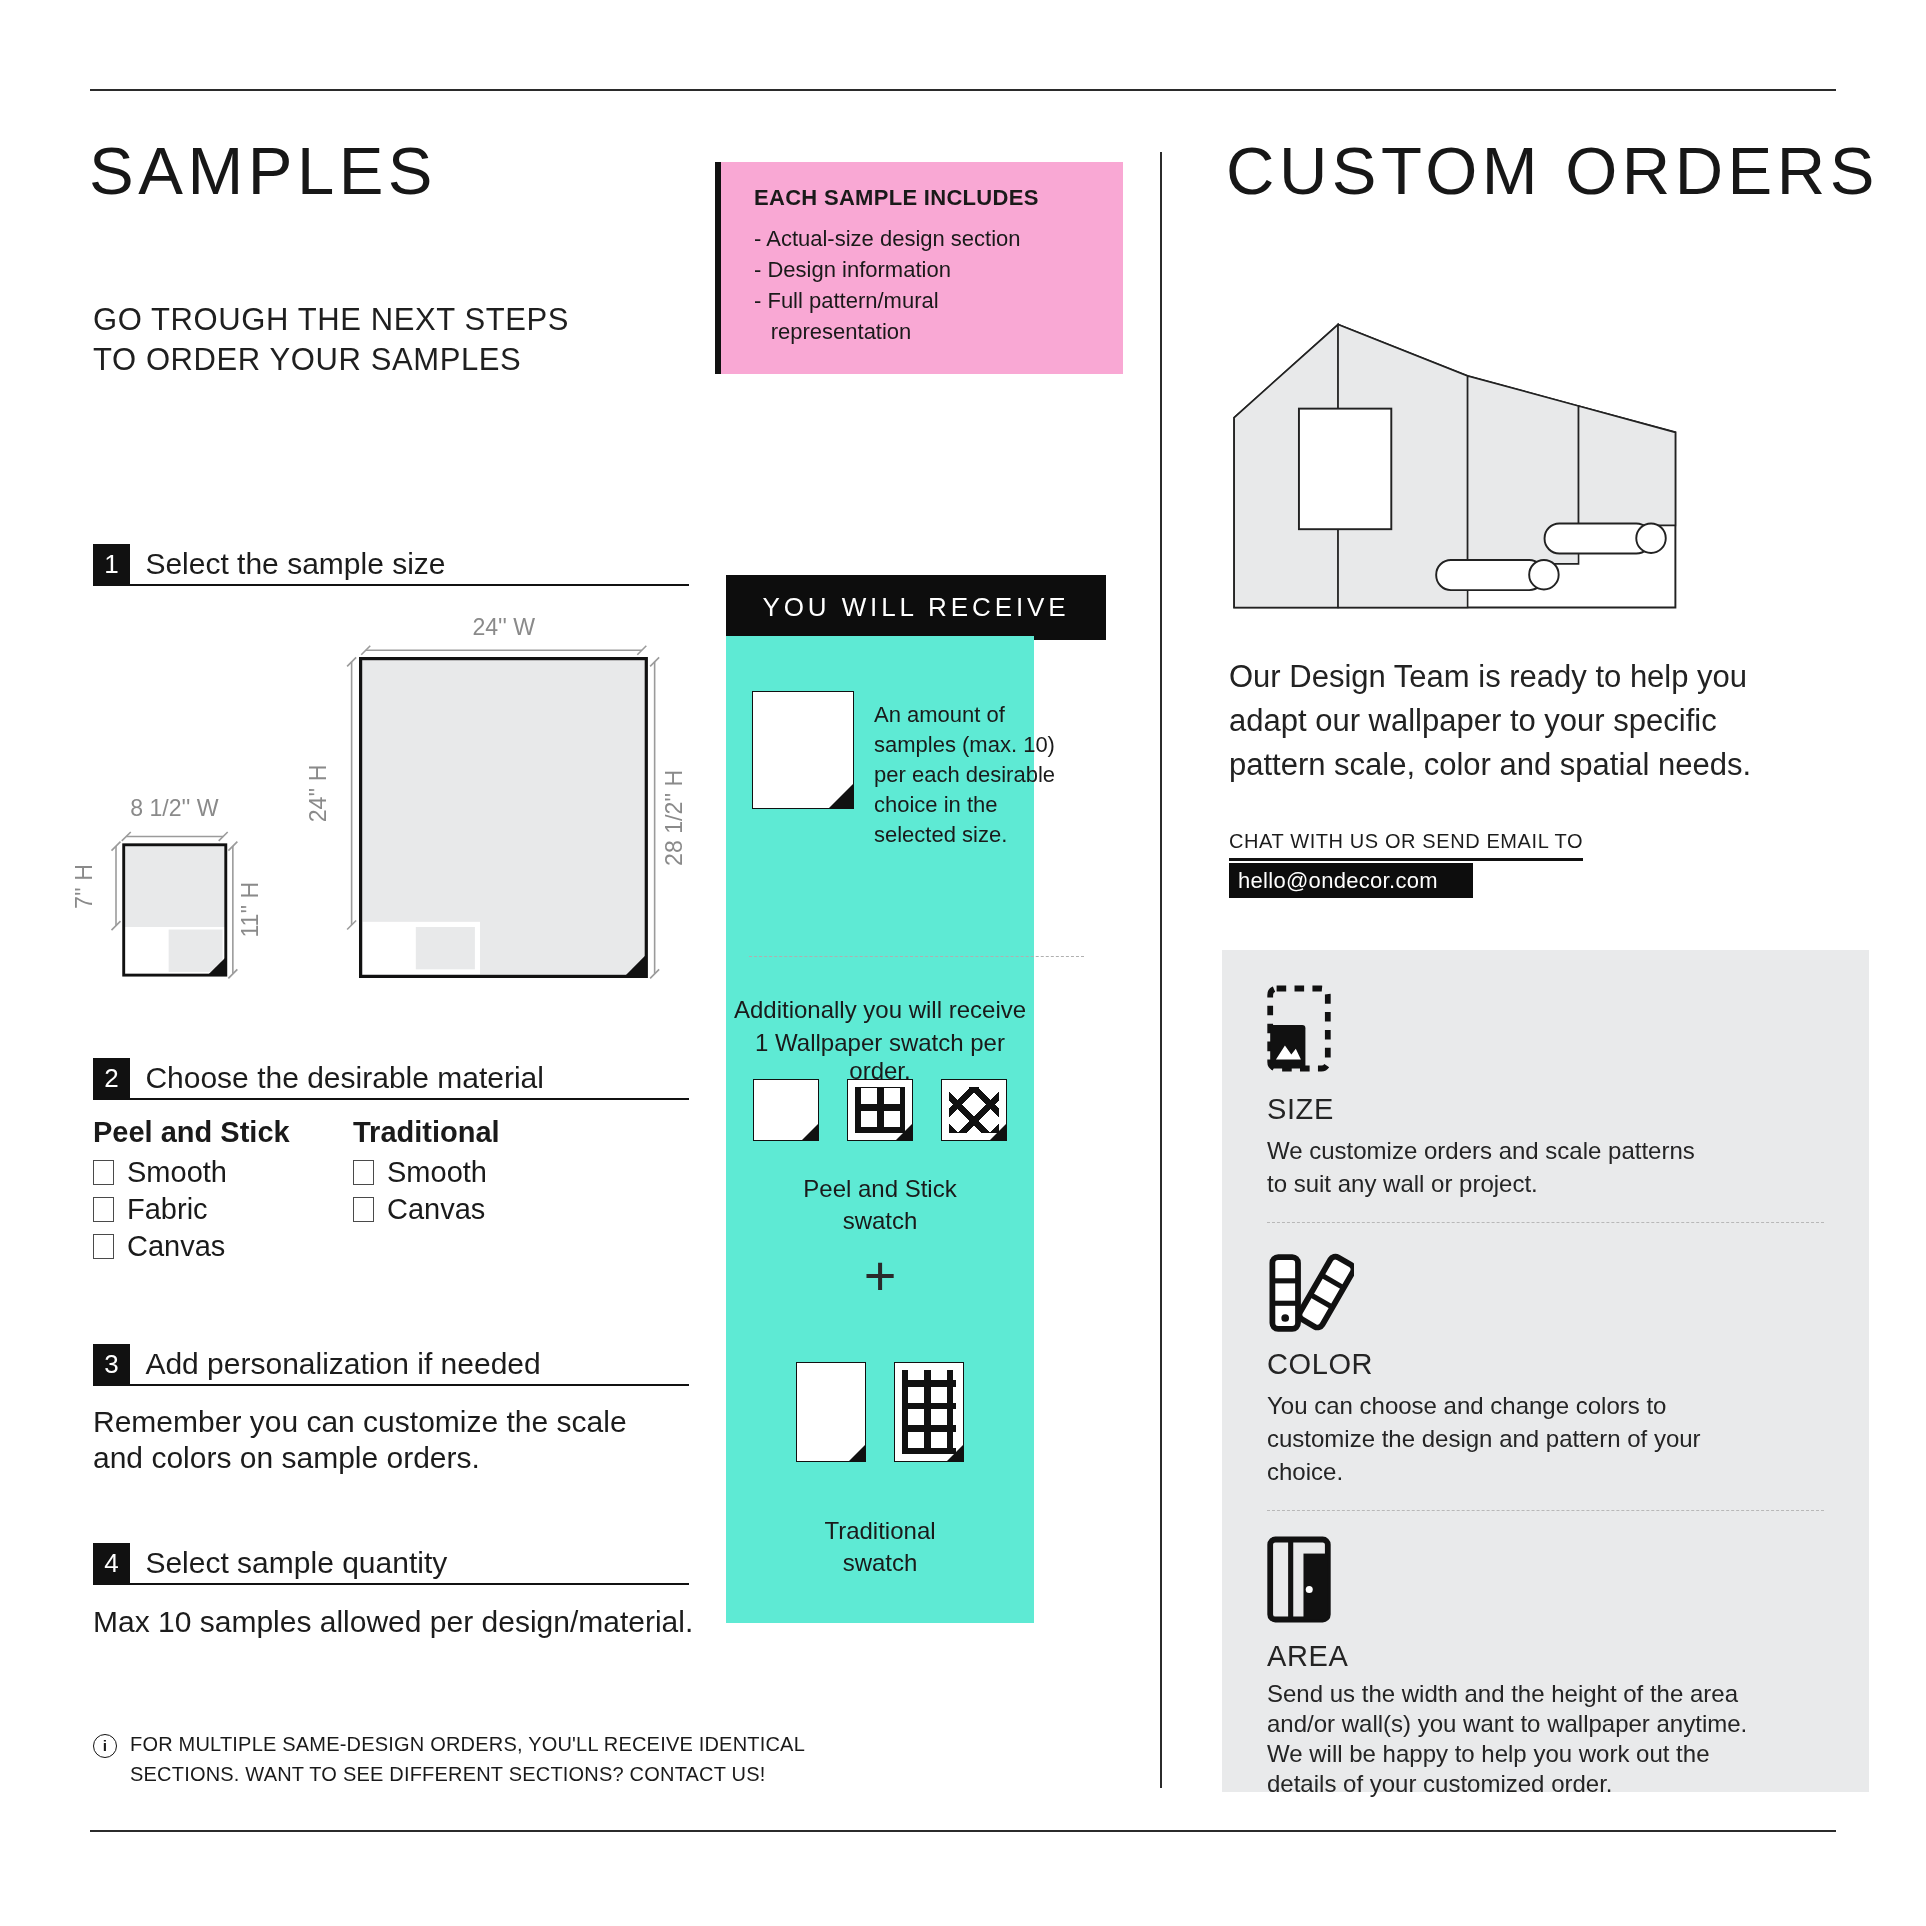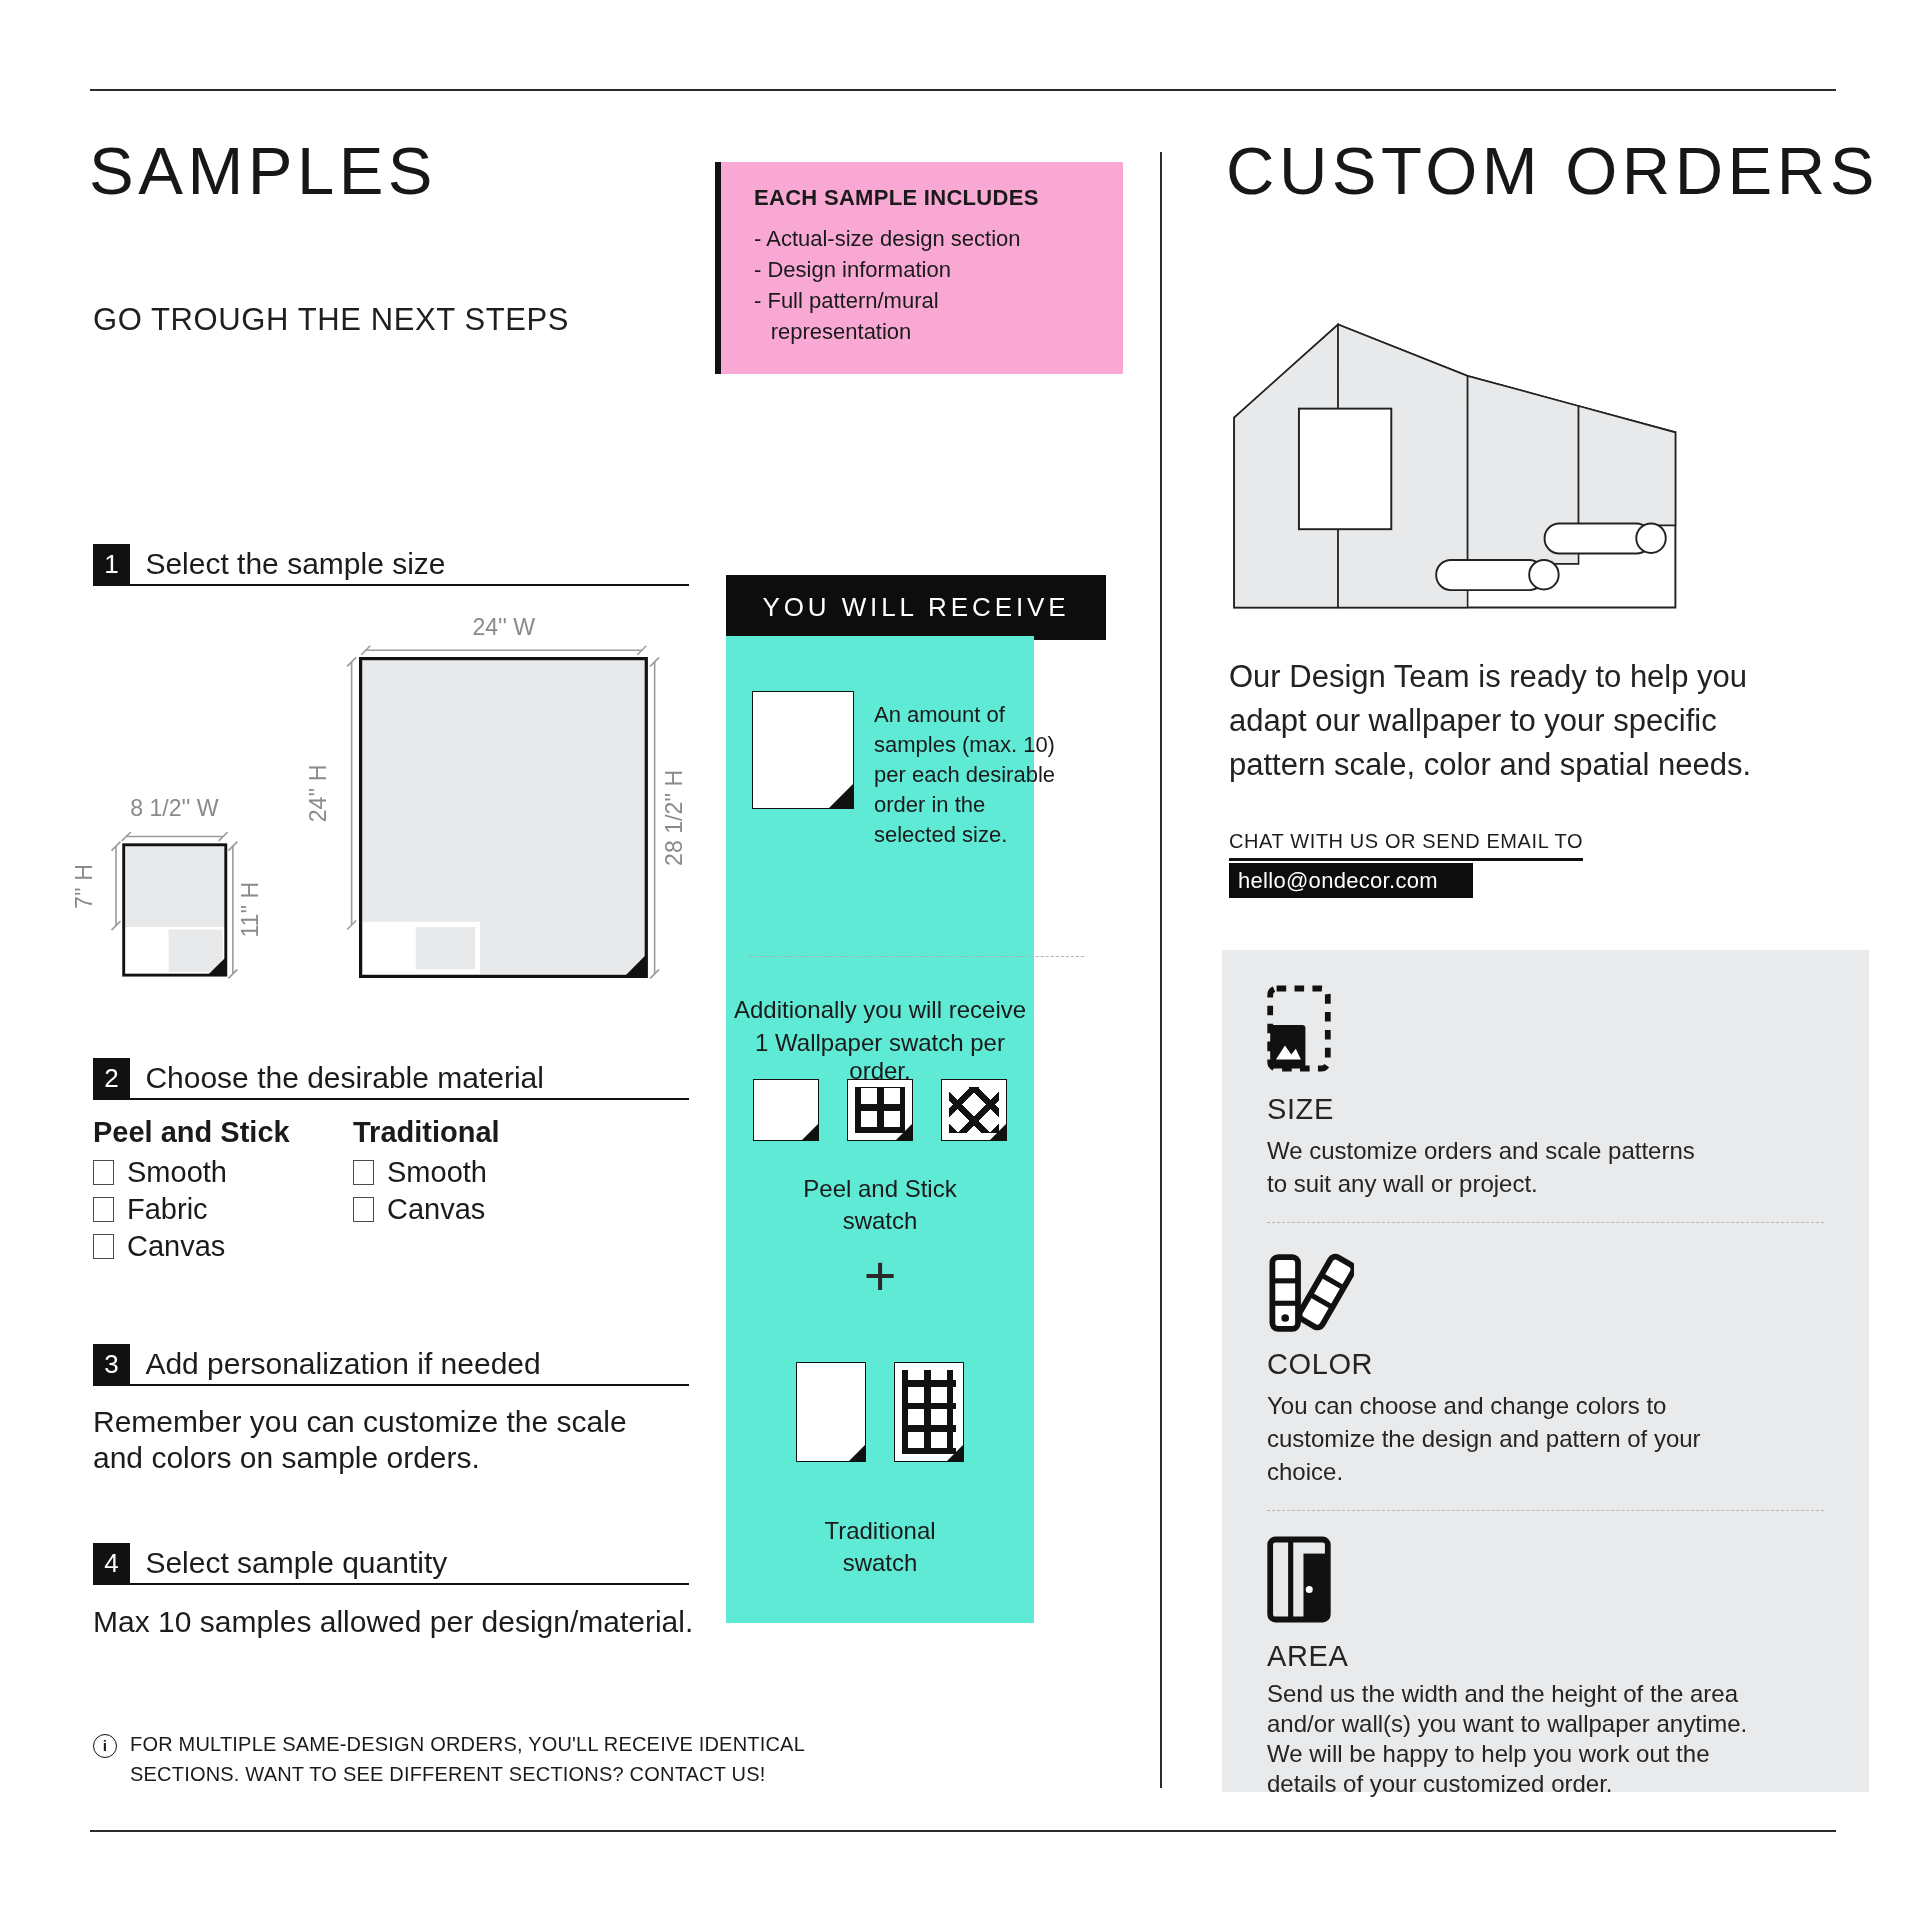--- a/index.html
+++ b/index.html
@@ -73,20 +73,21 @@
 </head>
 <body>
 
 <div class="rule" style="top:89px;"></div>
 <div class="rule" style="top:1830px;"></div>
 
 <div class="abs big-title" style="left:89px;top:132px;">SAMPLES</div>
 
 <div class="abs intro" style="left:93px;top:300px;">
   <div>GO TROUGH THE NEXT STEPS</div>
+  <div>TO ORDER YOUR SAMPLES</div>
 </div>
 
 <div class="abs includes">
   <div class="inc-title">EACH SAMPLE INCLUDES</div>
   <div class="inc-item">- Actual-size design section</div>
   <div class="inc-item">- Design information</div>
   <div class="inc-item">- Full pattern/mural</div>
   <div class="inc-item indent">representation</div>
 </div>
 
@@ -194,21 +195,21 @@
 <div class="abs mid-header">
   <span>YOU WILL RECEIVE</span>
 </div>
 
 <div class="abs mid-body">
   <div class="paper fold" style="left:26px;top:55px;width:100px;height:116px;"></div>
   <div class="amount-text" style="left:148px;top:64px;width:218px;">
     <div>An amount of</div>
     <div>samples (max. 10)</div>
     <div>per each desirable</div>
-    <div>order in the</div>
+    <div>choice in the</div>
     <div>selected size.</div>
   </div>
   <div class="dashed-div" style="left:22.5px;top:320px;width:335px;"></div>
   <div class="centered-line" style="top:360px;">Additionally you will receive</div>
   <div class="centered-line" style="top:393px;">1 Wallpaper swatch per order.</div>
 
   <div class="swatch-row" style="top:443px;">
     <div class="swatch sw-sq fold-sm"></div>
     <div class="swatch sw-sq fold-sm">
         <div class="pat pat-grid"></div>

